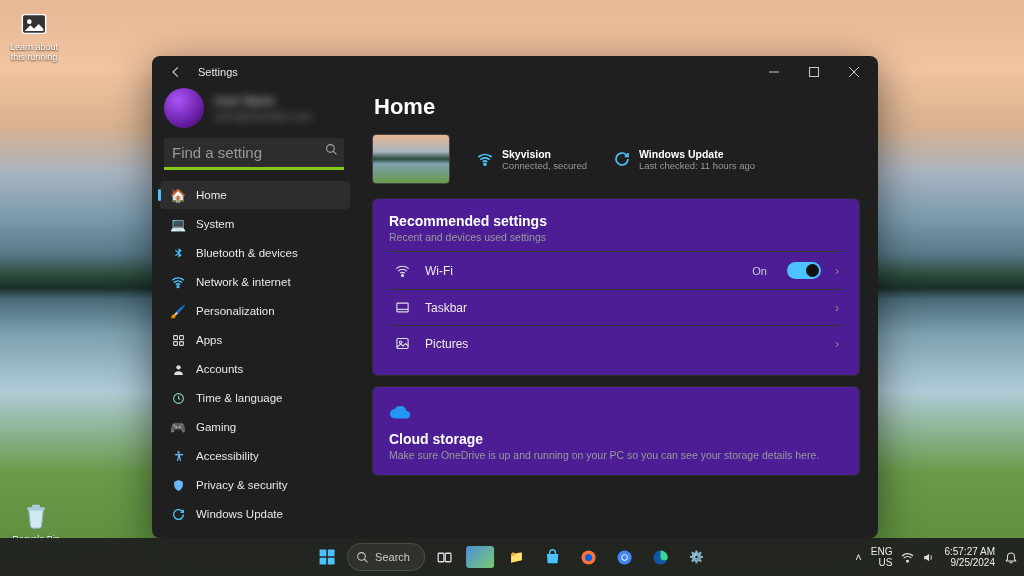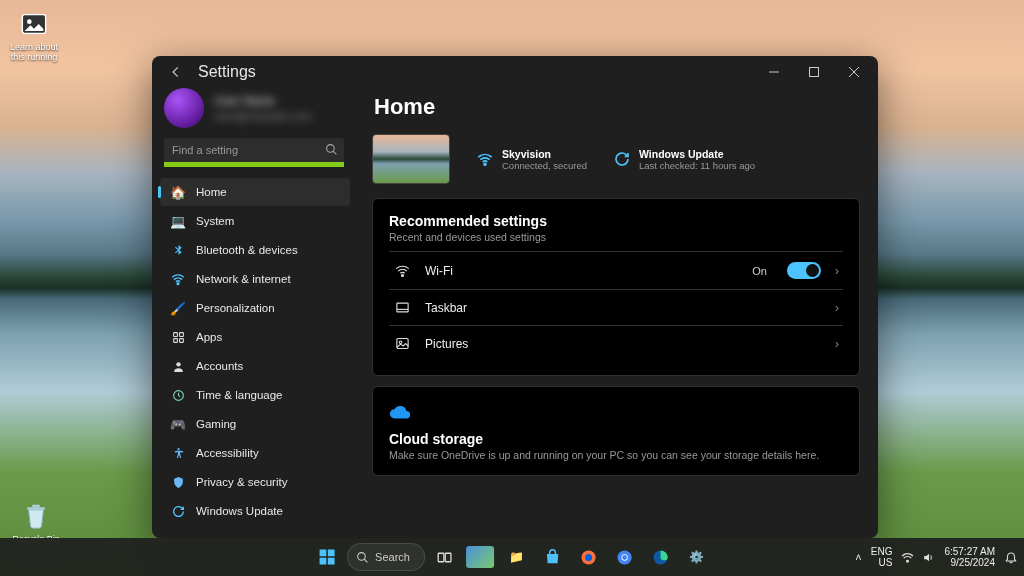--- a/index.html
+++ b/index.html
@@ -21,34 +21,34 @@
   #di2 { top: 500px; left: 6px; }
 
   
   .win {
     position: absolute; left: 152px; top: 56px; width: 726px; height: 482px;
     background: #1f1f1f; border-radius: 8px; box-shadow: 0 10px 40px rgba(0,0,0,.5);
     display: flex; flex-direction: column; overflow: hidden;
   }
   .titlebar { height: 32px; display: flex; align-items: center; padding: 0 4px 0 12px; }
   .back-btn { width: 24px; height: 24px; display:flex; align-items:center; justify-content:center; border-radius:4px; cursor:pointer; margin-right:10px; color:#ccc;}
-  .title-txt { font-size: 16px; color: #e6e6e6; flex:1; }
+  .title-txt { font-size: 11px; color: #e6e6e6; flex:1; }
   .winctl { display:flex; }
   .winbtn { width: 40px; height: 28px; display:flex; align-items:center; justify-content:center; cursor:pointer; color:#ccc; }
 
   .body { flex:1; display:flex; overflow:hidden; }
 
   .sidebar { width: 208px; display:flex; flex-direction:column; padding: 0 6px 0 0; }
   .account { display:flex; align-items:center; gap:10px; padding: 4px 12px 10px 12px; height:46px;}
   .avatar { width:40px; height:40px; border-radius:50%; background: radial-gradient(circle at 35% 30%, #a855f7, #6b21a8 60%, #3b0764); }
   .acct-txt { filter: blur(4px); color:#888; font-size:11px; }
   .acct-txt .n { font-size:12px; color:#ddd; margin-bottom:2px; }
 
   .search { margin: 4px 10px 10px 12px; position:relative; }
-  .search input { width:100%; background:#2d2d2d; border:none; border-bottom:5px solid #84cc16; padding:6px 26px 6px 8px; color:#fff; font-size:11px; border-radius:3px 3px 0 0; outline:none;}
+  .search input { width:100%; background:#2d2d2d; border:none; border-bottom:3px solid #84cc16; padding:6px 26px 6px 8px; color:#fff; font-size:15px; border-radius:3px 3px 0 0; outline:none;}
   .search input::placeholder { color:#999; }
   .search .sicon { position:absolute; right:6px; top:5px; color:#aaa; }
 
   .nav { flex:1; overflow-y:auto; padding-left:6px; }
   .nav-item { display:flex; align-items:center; gap:10px; padding:6px 10px; margin:1px 4px 1px 2px; border-radius:4px; cursor:pointer; font-size:11.5px; color:#e8e8e8; position:relative;}
   .nav-item.active { background:#2d2d2d; }
   .nav-item.active::before { content:""; position:absolute; left:-2px; top:8px; bottom:8px; width:3px; background:#4cc2ff; border-radius:2px;}
   .nav-ic { width:16px; height:16px; display:flex; align-items:center; justify-content:center; font-size:13px;}
 
   .main { flex:1; overflow-y:auto; padding: 2px 18px 10px 12px; }
@@ -60,21 +60,21 @@
   .dev { flex-shrink:0; margin-right:auto;}
   .dev .dn { font-size:13px; font-weight:600; color:#fff; }
   .dev .dm { font-size:10px; color:#aaa; margin-top:1px;}
   .dev .dr { font-size:10.5px; color:#4cc2ff; margin-top:2px; cursor:pointer;}
   .stat { display:flex; align-items:center; gap:8px; margin-left:12px;}
   .stat .sic { width:18px; height:18px; display:flex; align-items:center; justify-content:center; color:#4cc2ff;}
   .stat .st { font-size:10.5px; }
   .stat .st .t1 { color:#fff; font-weight:600;}
   .stat .st .t2 { color:#999; font-size:9.5px;}
 
-  .card { background:#000000; border:1px solid #303030; border-radius:6px; padding:14px 16px; margin-bottom:10px;}
+  .card { background:#4c1d95; border:1px solid #303030; border-radius:6px; padding:14px 16px; margin-bottom:10px;}
   .card-h { font-size:14px; font-weight:600; color:#fff; }
   .card-s { font-size:10.5px; color:#999; margin-top:2px; margin-bottom:8px;}
 
   .row { display:flex; align-items:center; padding:10px 4px; gap:14px; cursor:pointer; border-top:1px solid #333;}
   .row:first-of-type { border-top:none; margin-top:4px;}
   .ric { width:18px; color:#ddd; display:flex; justify-content:center;}
   .rlbl { flex:1; font-size:12px; color:#eee;}
   .rst { font-size:11px; color:#ccc; margin-right:6px;}
   .toggle { width:34px; height:17px; background:#4cc2ff; border-radius:10px; position:relative; cursor:pointer;}
   .toggle::after { content:""; position:absolute; right:2px; top:2px; width:13px; height:13px; background:#111; border-radius:50%;}

